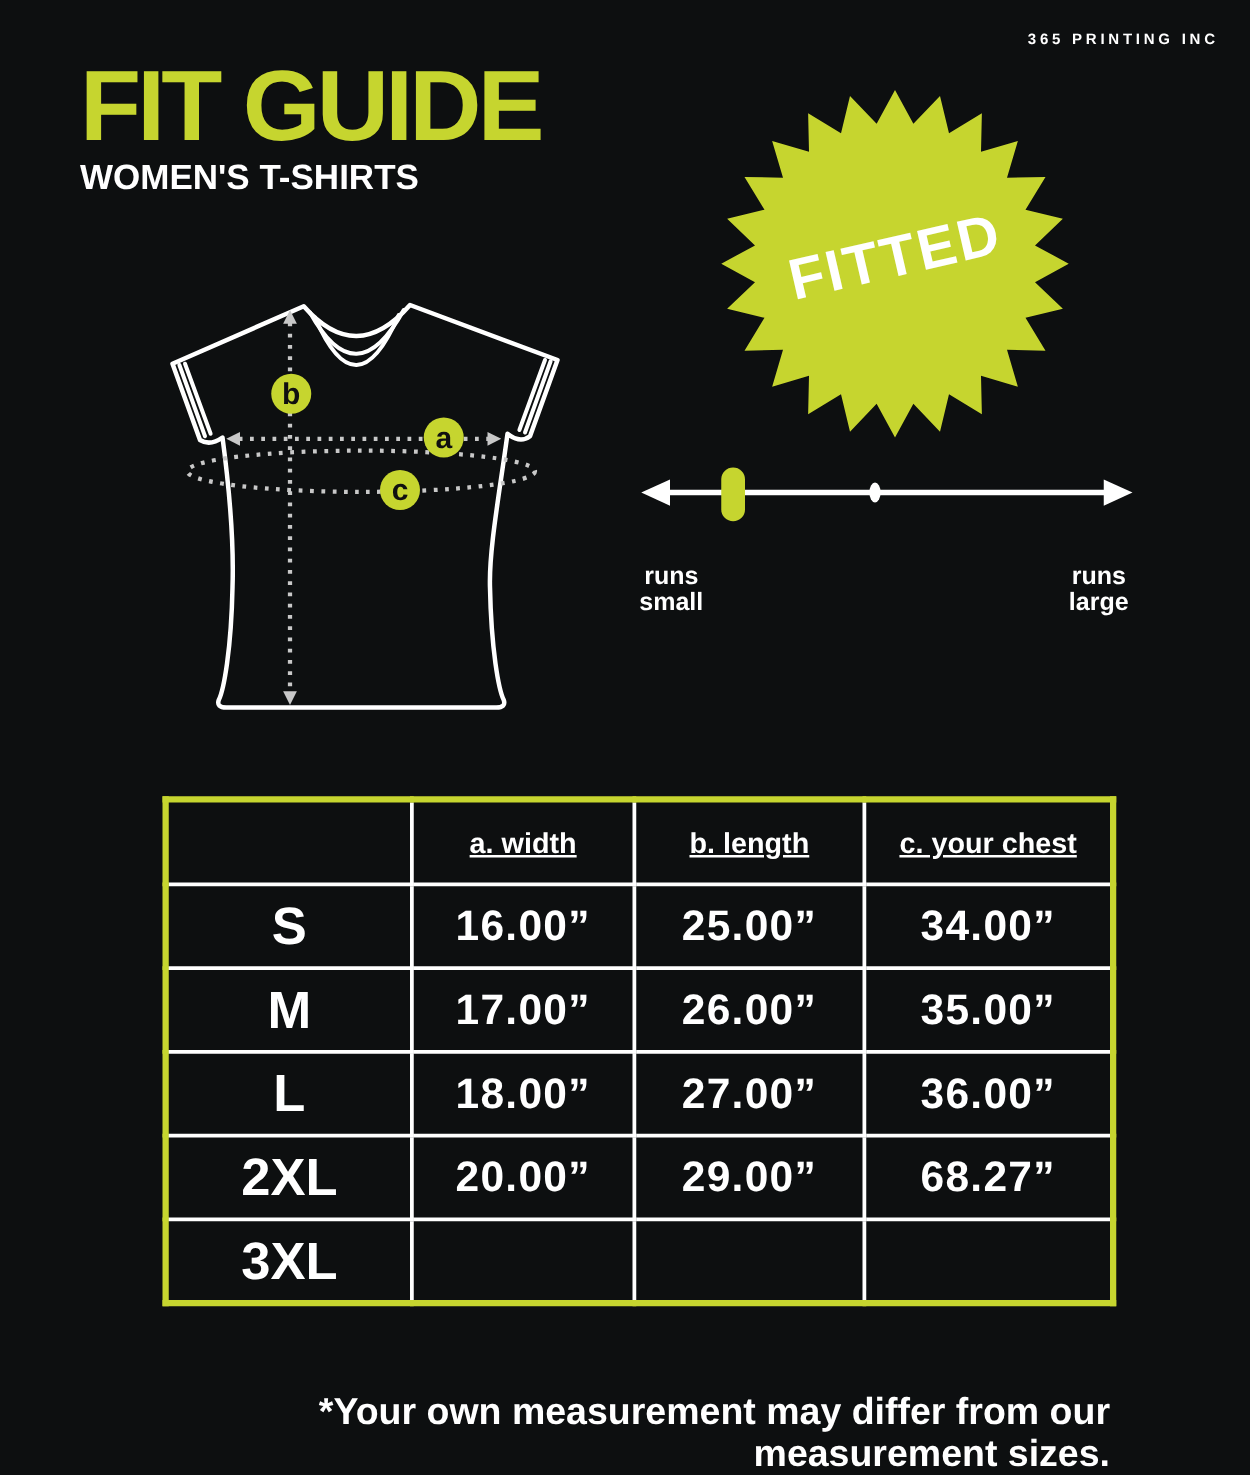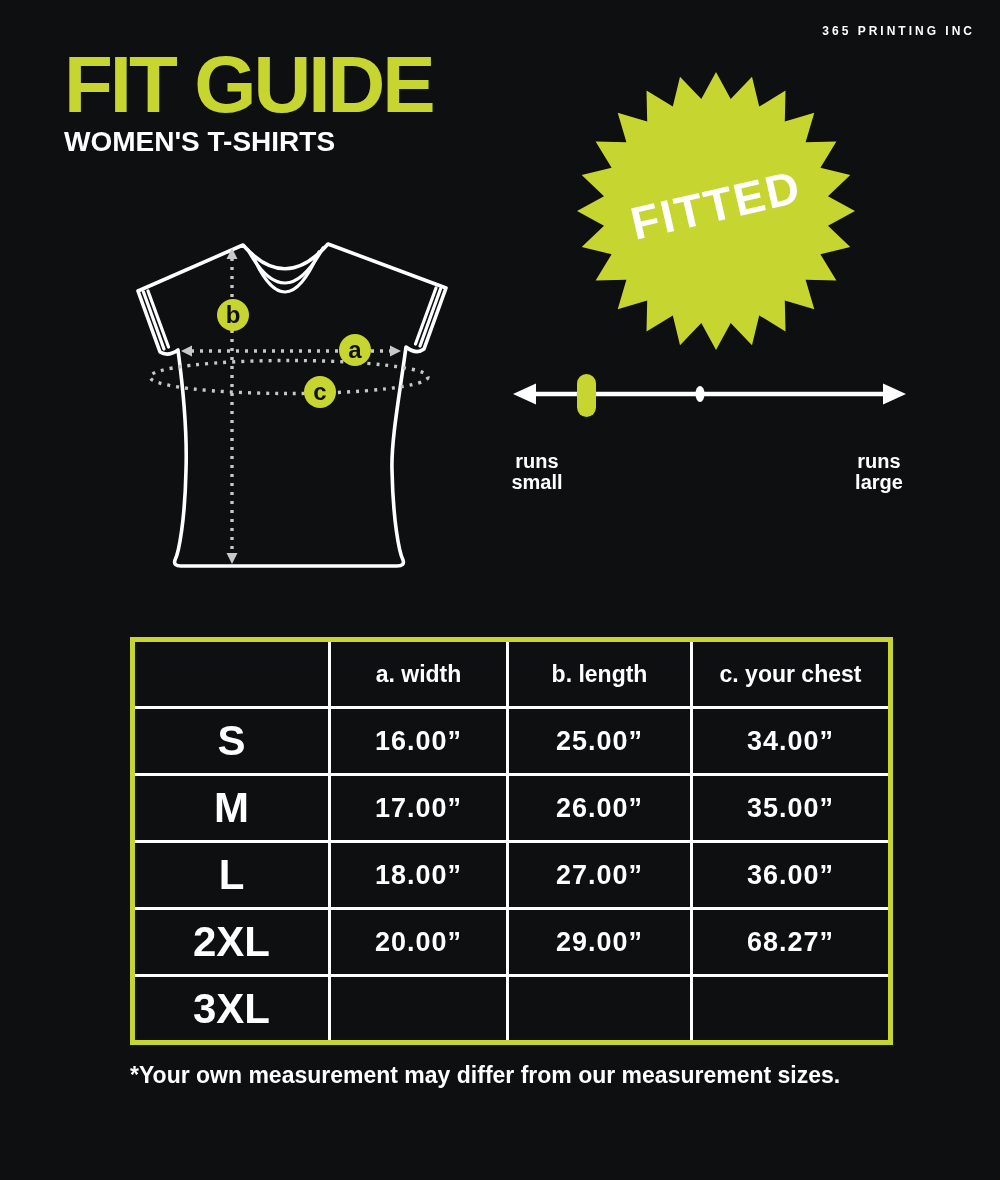--- a/index.html
+++ b/index.html
@@ -69,29 +69,29 @@
   
   .size-table{
     position:absolute;left:130px;top:637px;width:758px;
     border-collapse:collapse;table-layout:fixed;
     border:5px solid var(--accent);
   }
   .size-table th,.size-table td{
     border:3px solid #fff;text-align:center;vertical-align:middle;
     color:var(--fg);font-weight:bold;
   }
-  .size-table thead tr{height:68px;}
+  .size-table thead tr{height:68px;text-decoration:underline;}
   .size-table tbody tr{height:67px;}
   .col-head{font-size:23px;}
   .size-cell{font-size:42px;}
-  .val-cell{font-size:27px;letter-spacing:1px;}
+  .val-cell{font-size:34px;letter-spacing:1px;}
 
   .footnote{
-    position:absolute;left:130px;top:1062px;width:758px;text-align:left;
-    font-size:23px;font-weight:bold;color:var(--fg);
+    position:absolute;left:130px;top:1113px;width:758px;text-align:right;
+    font-size:30px;font-weight:bold;color:var(--fg);
   }
 </style>
 </head>
 <body>
 
 <div id="canvas">
 
   <div class="brand">365 PRINTING INC</div>
 
   <div class="title-block">

